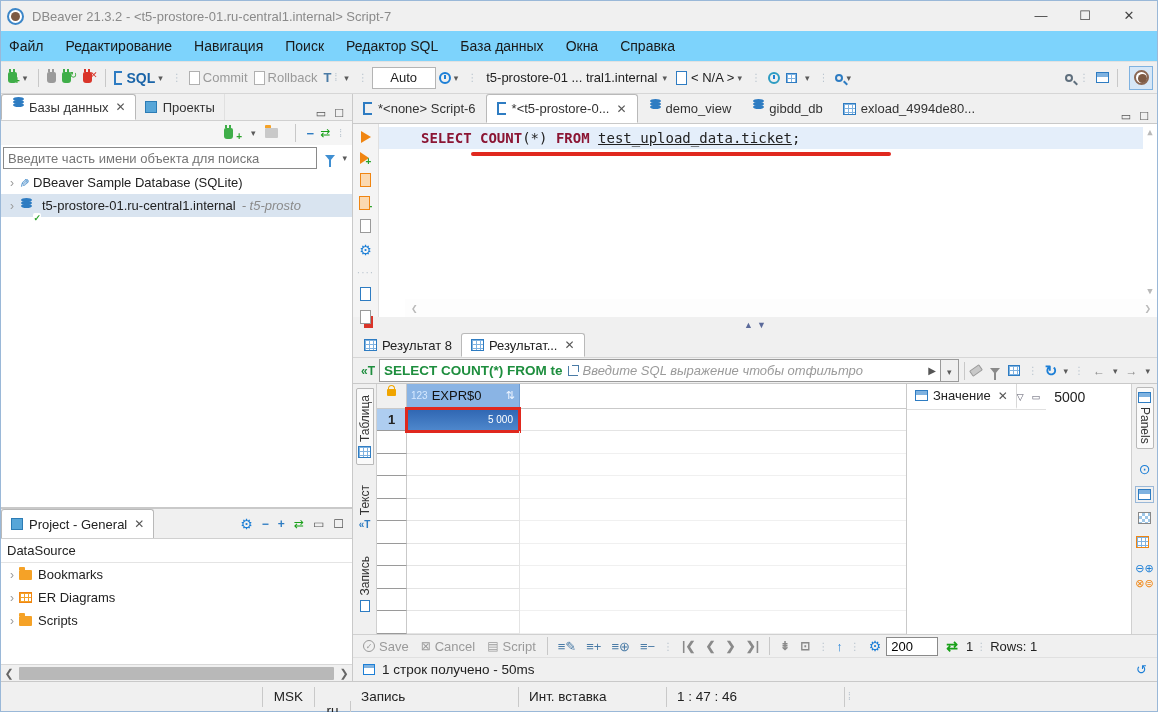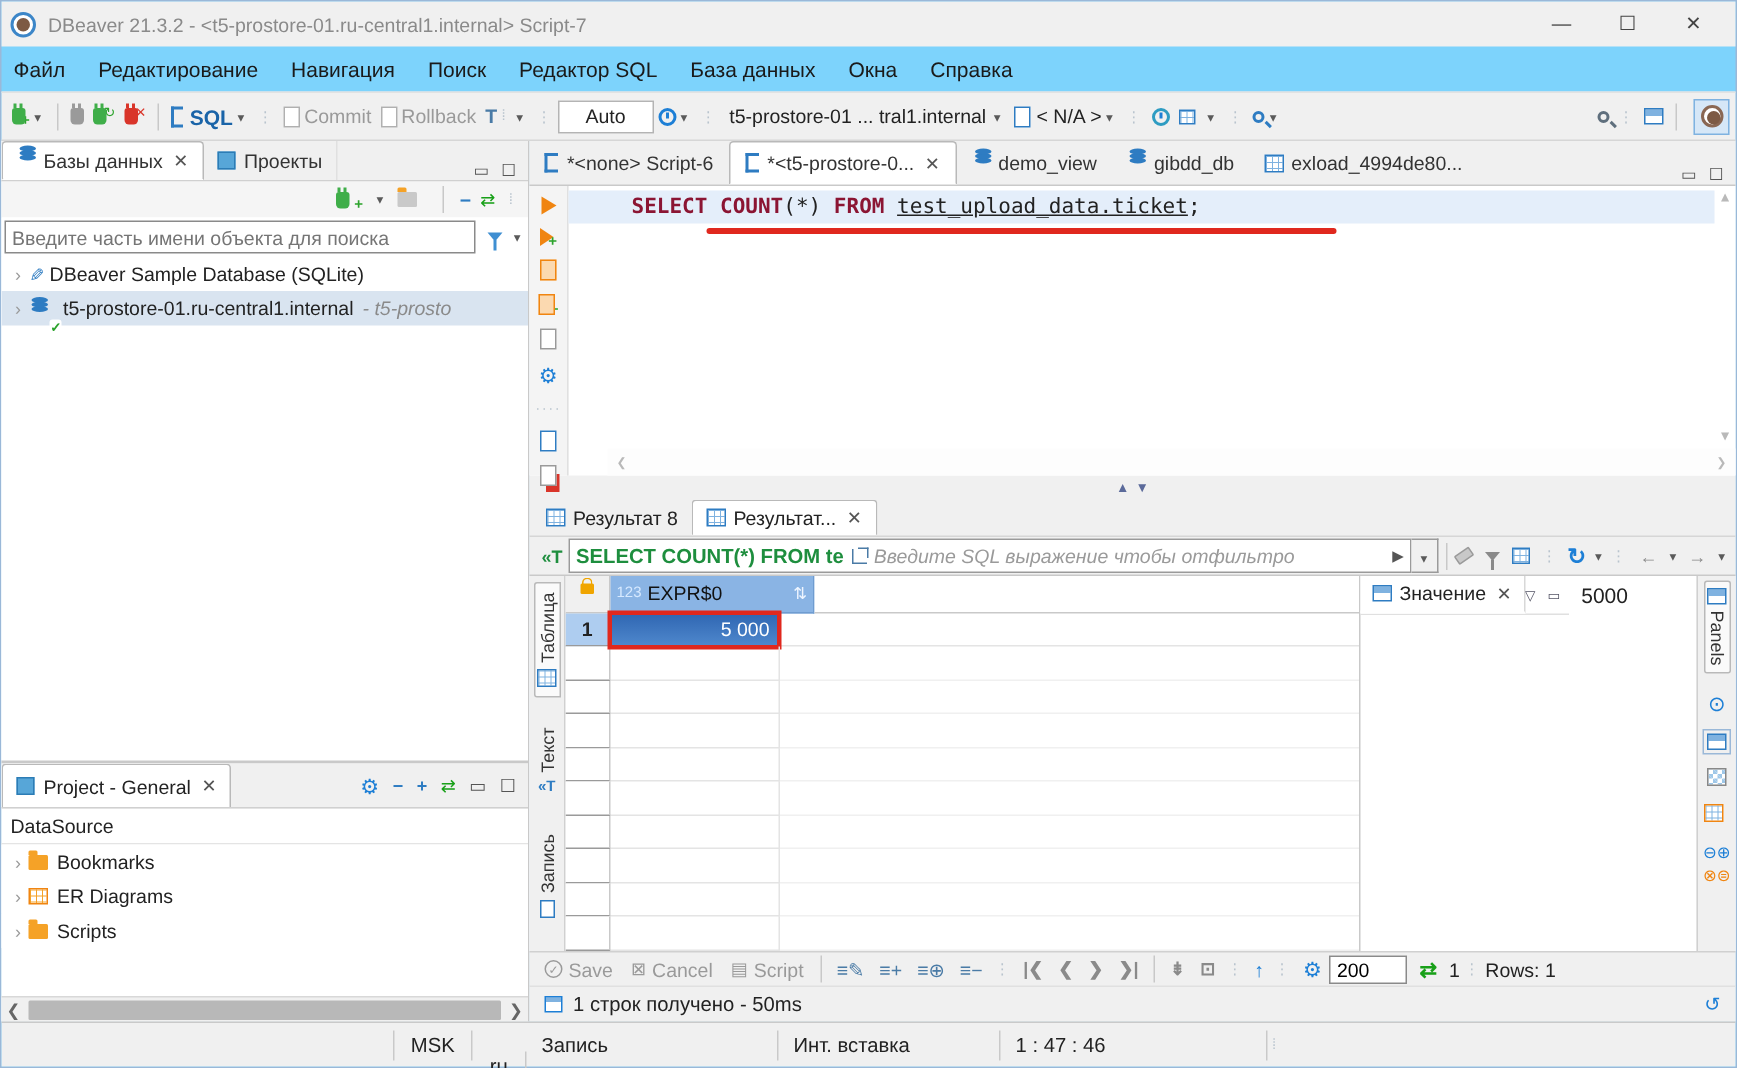--- a/index.html
+++ b/index.html
@@ -142,28 +142,28 @@
   .eraser { width:12px; height:7px; background:#c8c8c8; border:1px solid #9a9a9a; transform:rotate(-35deg); border-radius:1px; }
 
   
   .grid-area { height:250px; display:flex; background:#fff; min-height:0; }
   .side-strip { width:24px; background:#f0f0f0; border-right:1px solid #d0d0d0; display:flex; flex-direction:column; align-items:center; padding:4px 0; gap:14px; }
   .side-tab { display:flex; flex-direction:column; align-items:center; gap:4px; color:#333; font-size:12px; padding:6px 1px; }
   .side-tab.active { background:#fafafa; border:1px solid #b9b9b9; border-radius:2px 0 0 2px; }
   .grid-main { flex:1; display:flex; flex-direction:column; overflow:hidden; }
   .grid-header { height:25px; display:flex; }
   .corner-cell { width:30px; background:#f0f0f0; border-right:1px solid #c9c9c9; border-bottom:1px solid #c9c9c9; display:flex; justify-content:center; }
-  .col-header { width:136px; background:#8ab4e4; border-right:1px solid #6f9cd0; border-bottom:1px solid #6f9cd0; display:flex; align-items:center; padding:0 4px;justify-content:center; }
+  .col-header { width:113px; background:#8ab4e4; border-right:1px solid #6f9cd0; border-bottom:1px solid #6f9cd0; display:flex; align-items:center; padding:0 4px;justify-content:center; }
   .type-badge { color:#d6e9ff; font-size:10px; margin-right:4px; }
   .col-name { font-size:13px; color:#111; flex:1; }
   .sort-ic { color:#eef5ff; font-size:11px; }
   .grid-row { height:23px; display:flex; }
   .rownum { width:30px; border-right:1px solid #c9c9c9; border-bottom:1px solid #9a9a9a; display:flex; align-items:center; justify-content:center; font-weight:bold; font-size:13px; background:#fff; }
   .grid-row.sel .rownum { background:#aecdf0; }
-  .cell { width:113px; border-right:1px solid #e4e4e4; border-bottom:1px solid #e4e4e4; display:flex; align-items:center; justify-content:flex-end; padding:0 6px; font-size:13px; position:relative; }
+  .cell { width:113px; border-right:1px solid #e4e4e4; border-bottom:1px solid #e4e4e4; display:flex; align-items:center; justify-content:flex-end; padding:0 6px; font-size:10px; position:relative; }
   .cell.sel { background:linear-gradient(180deg,#2f66b2,#4e87cc); color:#fff; }
   .annot-box { position:absolute; left:-2px; top:-2px; right:-2px; bottom:-3px; border:3px solid #e0281e; pointer-events:none; }
   .row-filler { flex:1; border-bottom:1px solid #f0f0f0; }
   .grid-row.sel .row-filler { border-bottom:1px solid #e4e4e4; }
 
   
   .value-panel { width:225px; border-left:1px solid #c9c9c9; display:flex; flex-direction:row; background:#fff; }
   .vp-tabbar { height:26px; display:flex; align-items:center; border-bottom:1px solid #e0e0e0; }
   .vp-tab { display:flex; align-items:center; height:25px; padding:0 8px; border-right:1px solid #d8d8d8; font-size:13px; background:#fff; border-bottom:2px solid #fff; }
   .vp-controls { margin-left:auto; display:flex; gap:8px; padding-right:6px; color:#556; font-size:9px; }

